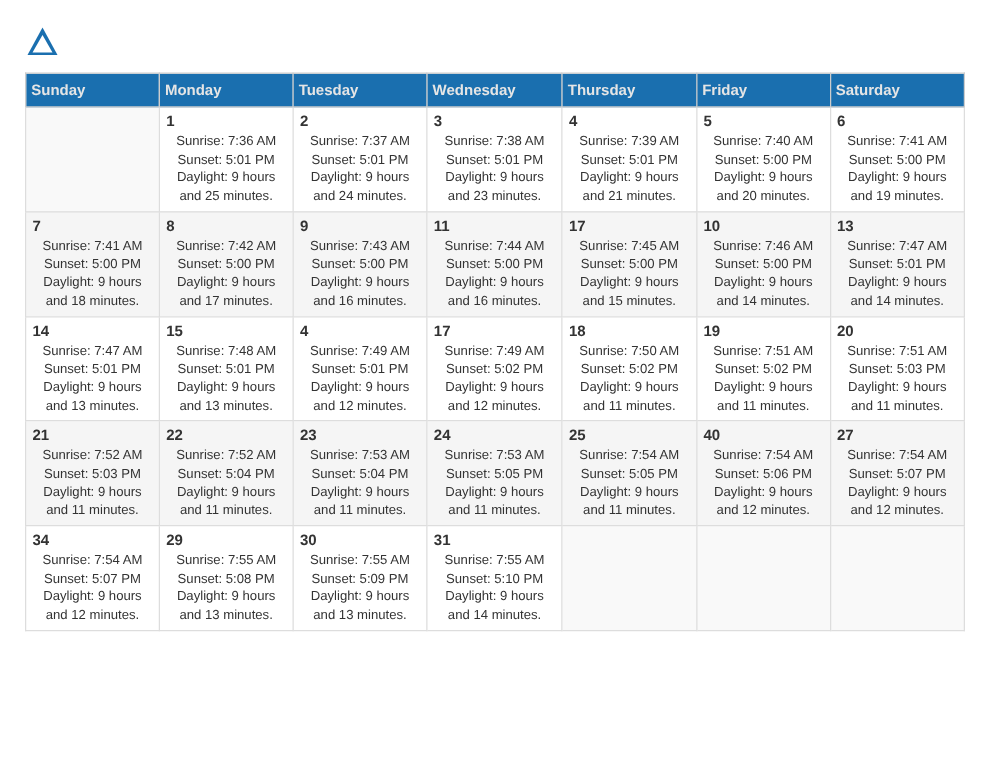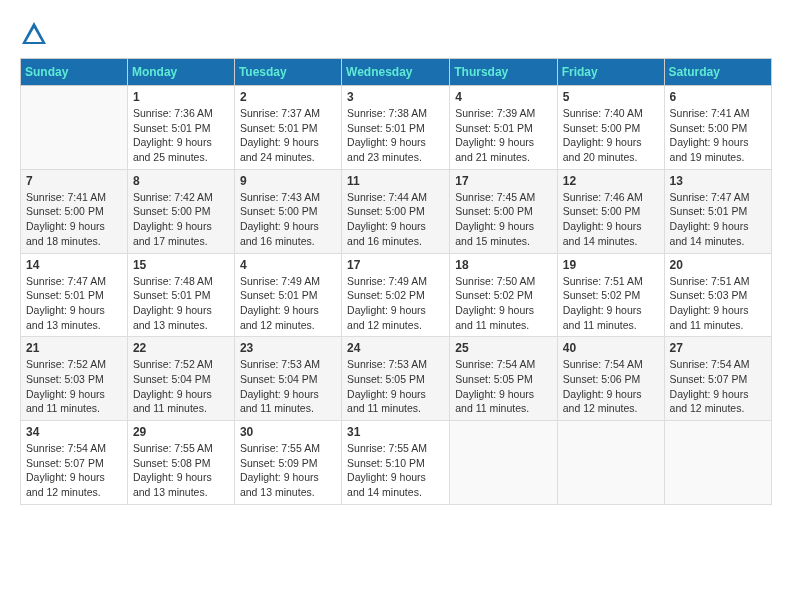--- a/index.html
+++ b/index.html
@@ -49,21 +49,21 @@
       font-size: 14px;
       color: #555;
     }
     .calendar {
       width: 100%;
       border-collapse: collapse;
       font-size: 11px;
     }
     .calendar th {
       background: #1a6faf;
-      color: #5eead4;
+      color: #e5e5e5;
       padding: 6px 4px;
       text-align: left;
       font-size: 12px;
       font-weight: bold;
       border: 1px solid #ccc;
     }
     .calendar td {
       vertical-align: top;
       border: 1px solid #ddd;
       padding: 4px 5px;
@@ -78,20 +78,21 @@
       font-weight: bold;
       font-size: 12px;
       display: block;
       margin-bottom: 2px;
       color: #333;
     }
     .day-info {
       color: #333;
       font-size: 10.5px;
       line-height: 1.4;
+      text-align: center;
     }
     .calendar tr:nth-child(even) td {
       background: #f5f5f5;
     }
     .calendar tr:nth-child(even) td.empty {
       background: #f0f0f0;
     }
   </style>
 </head>
 <body>
@@ -172,21 +173,21 @@
         </td>
         <td>
           <span class="day-number">11</span>
           <div class="day-info">Sunrise: 7:44 AM<br>Sunset: 5:00 PM<br>Daylight: 9 hours<br>and 16 minutes.</div>
         </td>
         <td>
           <span class="day-number">17</span>
           <div class="day-info">Sunrise: 7:45 AM<br>Sunset: 5:00 PM<br>Daylight: 9 hours<br>and 15 minutes.</div>
         </td>
         <td>
-          <span class="day-number">12</span>
+          <span class="day-number">10</span>
           <div class="day-info">Sunrise: 7:46 AM<br>Sunset: 5:00 PM<br>Daylight: 9 hours<br>and 14 minutes.</div>
         </td>
         <td>
           <span class="day-number">13</span>
           <div class="day-info">Sunrise: 7:47 AM<br>Sunset: 5:01 PM<br>Daylight: 9 hours<br>and 14 minutes.</div>
         </td>
       </tr>
       <tr>
         <td>
           <span class="day-number">14</span>

